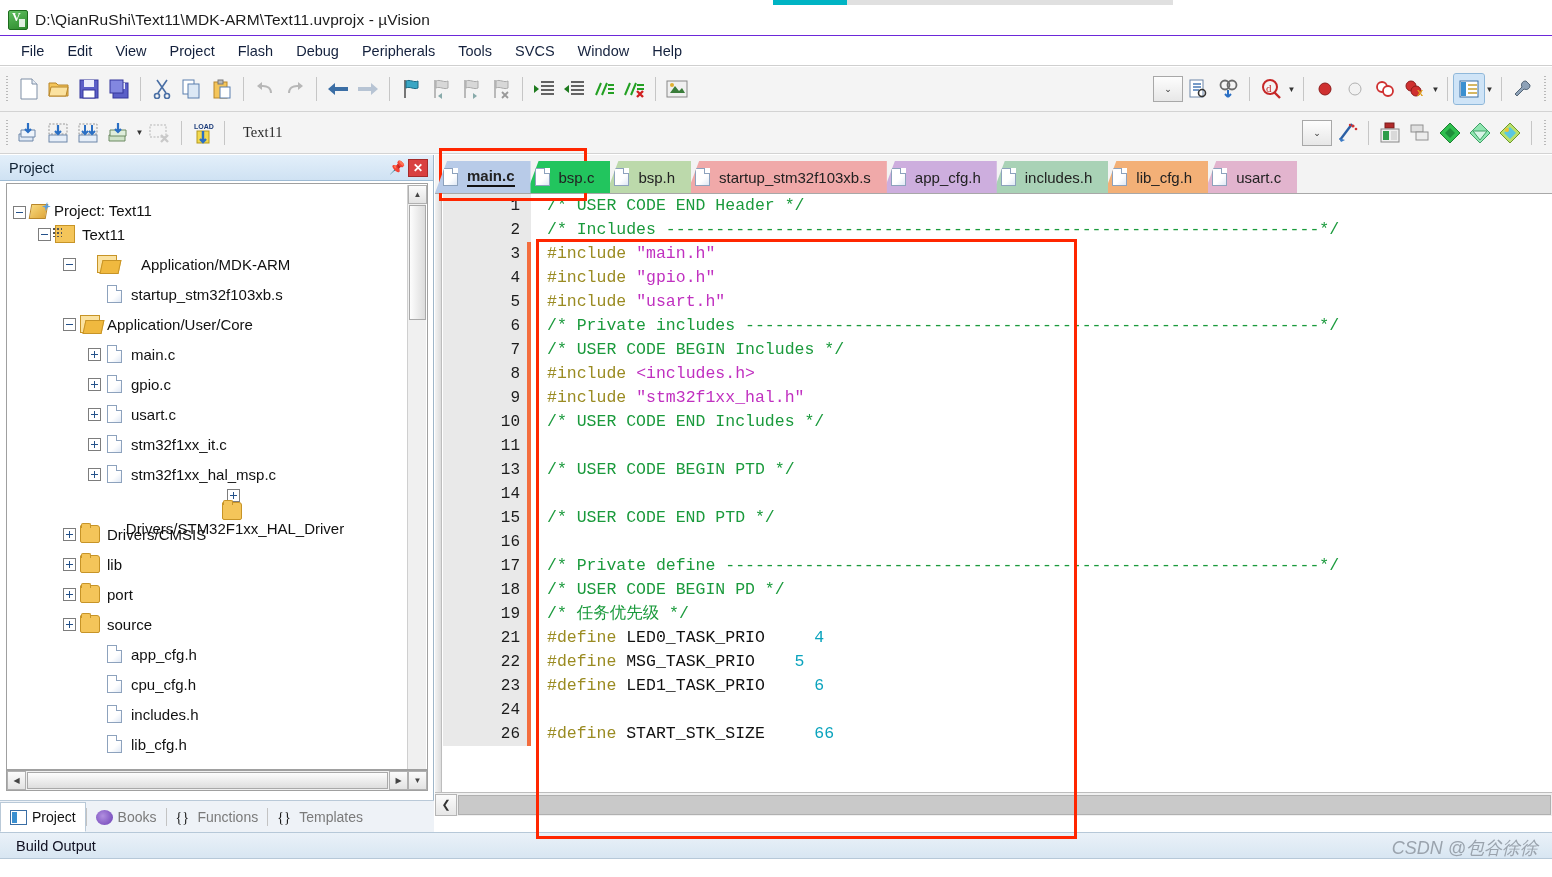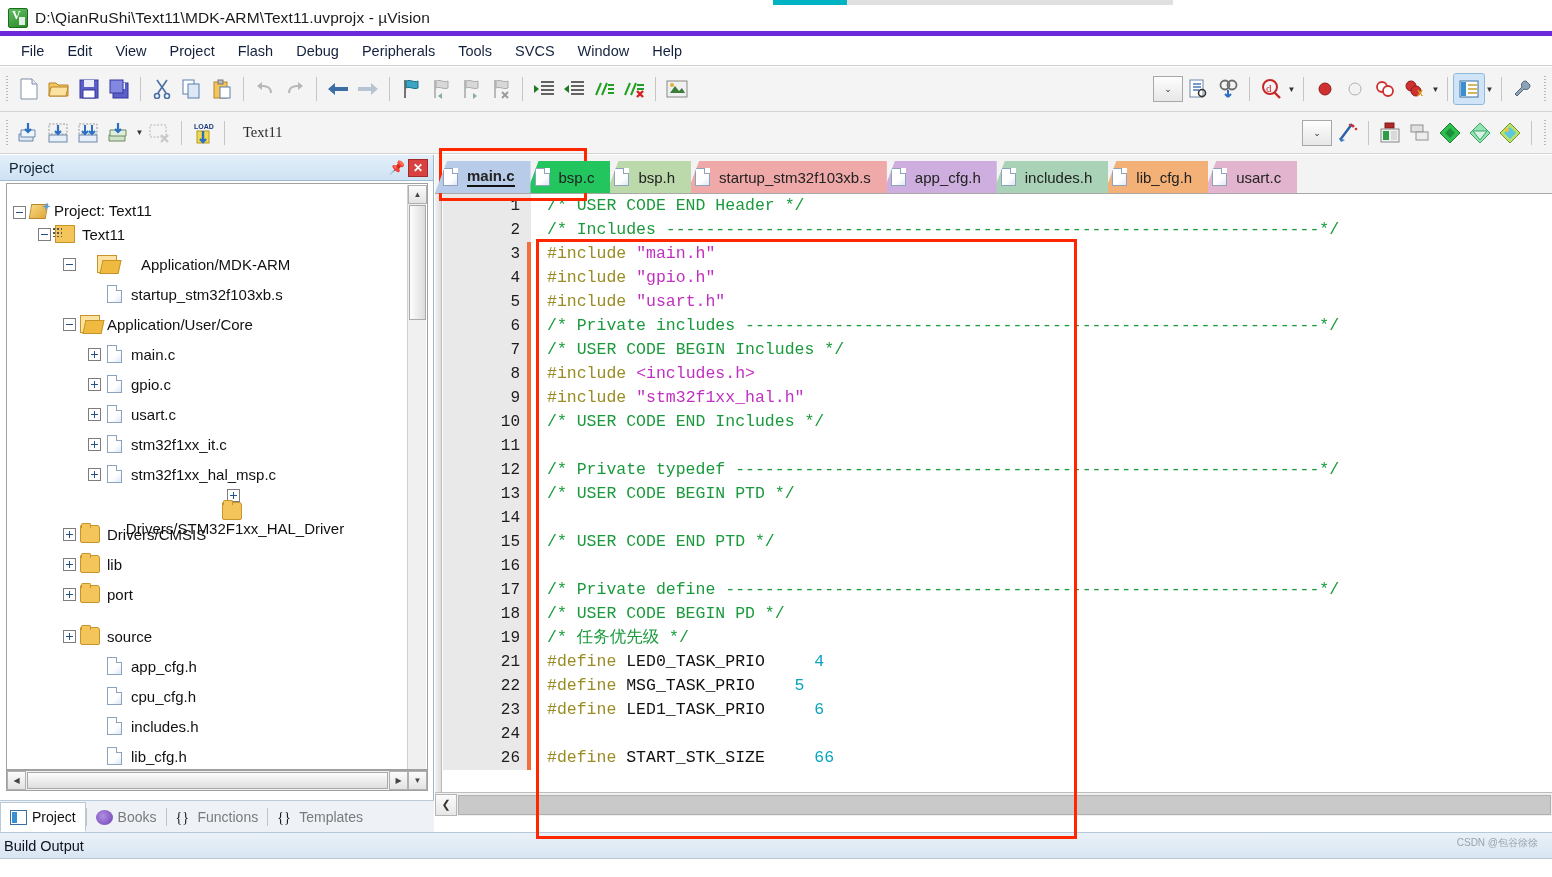--- a/index.html
+++ b/index.html
@@ -24,21 +24,21 @@
   }
   .topstrip .fill {
     width: 74px; height: 5px; background: #00b4c4;
   }
 
   
   .titlebar {
     position: absolute; left: 0; top: 5px;
     width: 1552px; height: 31px;
     background: #ffffff;
-    border-bottom: 5px solid #6d28d9;
+    border-bottom: 1px solid #6d28d9;
     display: flex; align-items: center;
     padding-left: 8px;
   }
   .app-icon {
     width: 20px; height: 20px; margin-right: 7px;
     background: linear-gradient(160deg,#5fbf5f,#2d8a2d);
     border: 1px solid #1d6b1d;
     border-radius: 2px;
     position: relative;
     flex: 0 0 auto;
@@ -286,26 +286,26 @@
   .buildbar {
     position: absolute; left: 0; top: 832px;
     width: 1552px; height: 45px;
     background: #ffffff;
   }
   .buildbar .hdr {
     height: 27px; width: 100%;
     background: linear-gradient(#eaf1f8,#d8e6f2);
     border-top: 1px solid #b6c8d8;
     border-bottom: 1px solid #b6c8d8;
-    display: flex; align-items: center; padding-left: 4px;
+    display: flex; align-items: center; padding-left: 16px;
     font-size: 14.5px; color: #112;
   }
   .watermark {
     position: absolute; right: 14px; top: 4px;
-    font-size: 10px; color: #9aa3ad; white-space: nowrap;
+    font-size: 18px; color: #9aa3ad; white-space: nowrap; font-style: italic;
   }
 
   
   .editor-area {
     position: absolute; left: 435px; top: 155px;
     width: 1117px; height: 677px;
     background: #ffffff;
   }
   .tabstrip {
     position: relative; height: 38px; width: 100%;
@@ -835,21 +835,21 @@
           <div class="tnode" style="padding-left: 50px;">
             <div class="tog plus"></div>
             <div class="ico folder"></div>
             <span>lib</span>
           </div>
           <div class="tnode" style="padding-left: 50px;">
             <div class="tog plus"></div>
             <div class="ico folder"></div>
             <span>port</span>
           </div>
-          <div class="tnode" style="padding-left: 50px; margin-top: 12px;">
+          <div class="tnode" style="padding-left: 50px;">
             <div class="tog plus"></div>
             <div class="ico folder"></div>
             <span>source</span>
           </div>
           <div class="tnode" style="padding-left: 75px;">
             <div class="tog none"></div>
             <div class="ico file"></div>
             <span>app_cfg.h</span>
           </div>
           <div class="tnode" style="padding-left: 75px;">
@@ -992,25 +992,20 @@
             <div class="lnum">10</div>
             <div class="chgbar mod"></div>
             <div class="ctext"><span class="cm">/* USER CODE END Includes */</span></div>
           </div>
           <div class="crow">
             <div class="lnum">11</div>
             <div class="chgbar mod"></div>
             <div class="ctext"></div>
           </div>
           <div class="crow">
-            <div class="lnum">12</div>
-            <div class="chgbar mod"></div>
-            <div class="ctext"><span class="cm">/* Private typedef -----------------------------------------------------------*/</span></div>
-          </div>
-          <div class="crow">
             <div class="lnum">13</div>
             <div class="chgbar mod"></div>
             <div class="ctext"><span class="cm">/* USER CODE BEGIN PTD */</span></div>
           </div>
           <div class="crow">
             <div class="lnum">14</div>
             <div class="chgbar mod"></div>
             <div class="ctext"></div>
           </div>
           <div class="crow">

